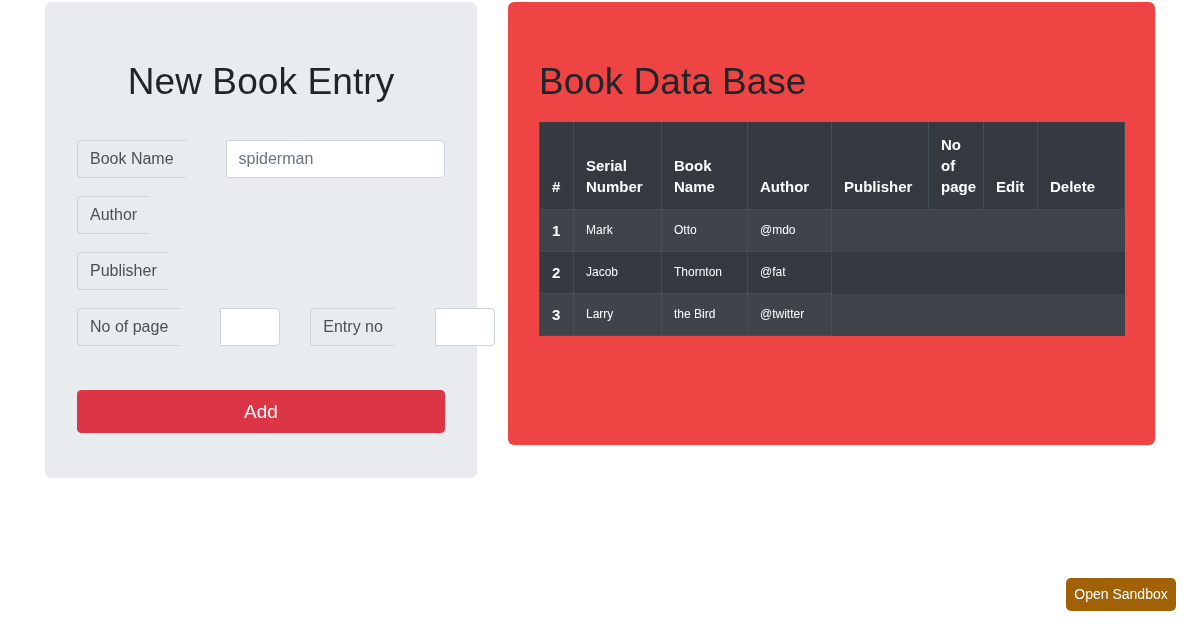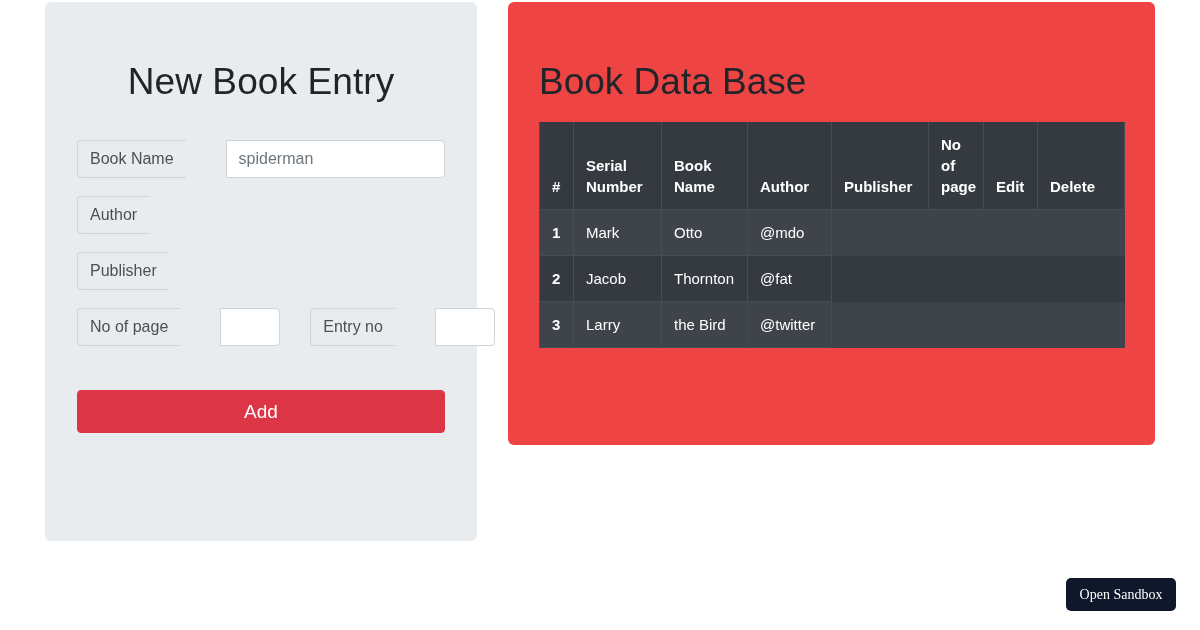--- a/index.html
+++ b/index.html
@@ -18,21 +18,21 @@
     height: 630px;
     background: #ffffff;
   }
 
   
   .panel-left {
     position: absolute;
     left: 45px;
     top: 2px;
     width: 432px;
-    height: 539px;
+    height: 476px;
     background: #e9ecef;
     border-radius: 6px;
     box-sizing: border-box;
     padding: 0;
   }
 
   .form-title {
     margin: 0;
     padding-top: 58px;
     text-align: center;
@@ -157,21 +157,21 @@
     vertical-align: bottom;
     padding: 12px 12px 12px 12px;
     border: 1px solid #454d55;
     border-top: 0;
     box-sizing: border-box;
     line-height: 1.4;
   }
 
   table.data-table tbody td {
     color: #ffffff;
-    font-size: 15px;
+    font-size: 12px;
     font-weight: 400;
     text-align: left;
     vertical-align: middle;
     padding: 12px;
     border: 1px solid #454d55;
     box-sizing: border-box;
     line-height: 1.4;
   }
   table.data-table tbody th.row-index {
     color: #ffffff;
@@ -202,26 +202,26 @@
   col.c-edit      { width: 54px; }
   col.c-delete    { width: 87px; }
 
   
   .sandbox-button {
     position: absolute;
     left: 1066px;
     top: 578px;
     width: 110px;
     height: 33px;
-    background: #0f172a;
+    background: #a16207;
     color: #ffffff;
     border: 0;
     border-radius: 5px;
     font-size: 14px;
-    font-family: Liberation Serif, serif;
+    font-family: Liberation Sans, sans-serif;
     line-height: 33px;
     text-align: center;
     cursor: pointer;
     padding: 0;
   }
 </style>
 </head>
 <body>
 
 <div class="page">

